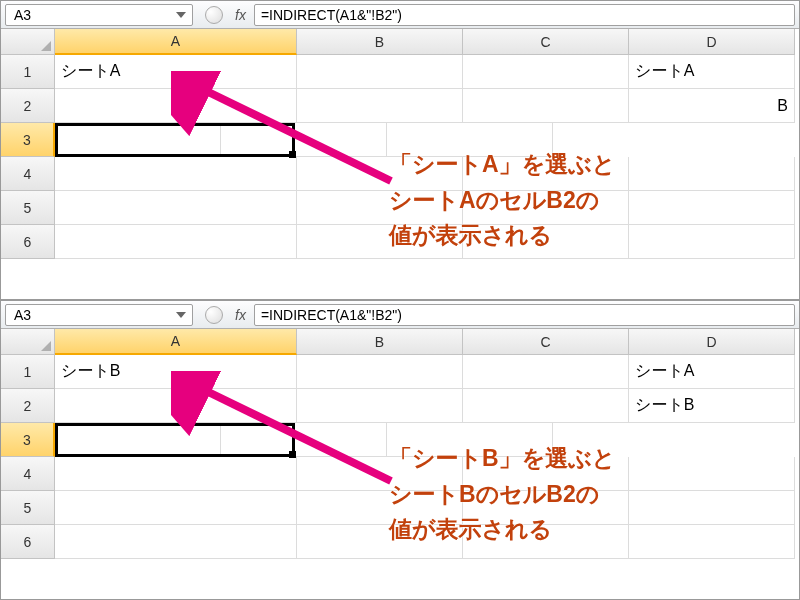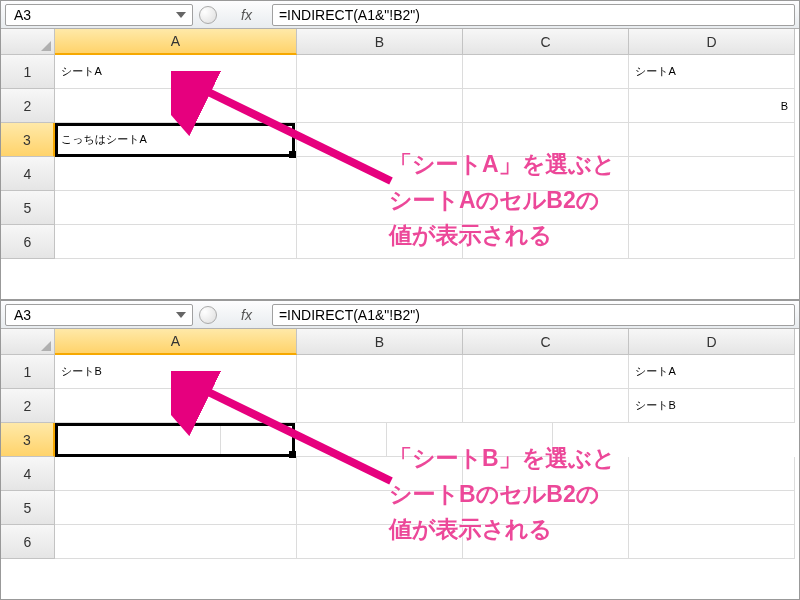--- a/index.html
+++ b/index.html
@@ -39,21 +39,21 @@
     .name-box {
       width: 188px;
       height: 22px;
       background: #fff;
       border: 1px solid #a0a0a0;
       border-radius: 2px;
       display: flex;
       align-items: center;
       justify-content: space-between;
       padding: 0 4px 0 8px;
-      margin-right: 6px;
+      margin-right: 12px;
     }
     .name-box-text {
       font-size: 14px;
       color: #000;
     }
     .name-box-arrow {
       width: 14px;
       height: 18px;
       display: flex;
       align-items: center;
@@ -70,21 +70,21 @@
       width: 18px;
       height: 18px;
       border-radius: 50%;
       border: 1px solid #aaa;
       background: radial-gradient(circle at 30% 30%, #fff, #ddd);
     }
     .fx-label {
       font-style: italic;
       font-size: 14px;
       color: #555;
-      margin: 0 20px;
+      margin: 0 8px;
     }
     .formula-input {
       flex: 1;
       height: 22px;
       background: #fff;
       border: 1px solid #a0a0a0;
       border-radius: 2px;
       padding: 0 6px;
       display: flex;
       align-items: center;
@@ -158,21 +158,21 @@
       background: linear-gradient(#ffe9a8, #ffd36b);
       border-right: 2px solid #f6a800;
     }
     .cell {
       height: 34px;
       border-right: 1px solid #dcdcdc;
       border-bottom: 1px solid #dcdcdc;
       display: flex;
       align-items: center;
       padding: 0 6px;
-      font-size: 11px;
+      font-size: 16px;
       color: #000;
       background: #fff;
       position: relative;
       overflow: visible;
       white-space: nowrap;
     }
     .cell.col-a { width: 242px; }
     .cell.col-b { width: 166px; }
     .cell.col-c { width: 166px; }
     .cell.col-d { width: 166px; }
@@ -187,21 +187,21 @@
       width: 7px;
       height: 7px;
       background: #000;
       right: -4px;
       bottom: -4px;
     }
     .annotation {
       position: absolute;
       font-size: 23px;
       font-weight: bold;
-      color: #ec4899;
+      color: #c2410c;
       line-height: 1.55;
       z-index: 10;
       pointer-events: none;
       text-shadow: 0 0 2px #fff, 0 0 2px #fff;
     }
     .arrow-svg {
       position: absolute;
       z-index: 8;
       pointer-events: none;
     }
@@ -248,21 +248,20 @@
         <div class="row-header">2</div>
         <div class="cell col-a"></div>
         <div class="cell col-b"></div>
         <div class="cell col-c"></div>
         <div class="cell col-d" style="justify-content:flex-end;">
             <span>B</span>
           </div>
       </div>
       <div class="row">
         <div class="row-header active">3</div>
-        <div class="cell col-a">こっちはシートA</div>
         <div class="cell col-b"></div>
         <div class="cell col-c"></div>
         <div class="cell col-d"></div>
       </div>
       <div class="row">
         <div class="row-header">4</div>
         <div class="cell col-a"></div>
         <div class="cell col-b"></div>
         <div class="cell col-c"></div>
         <div class="cell col-d"></div>

